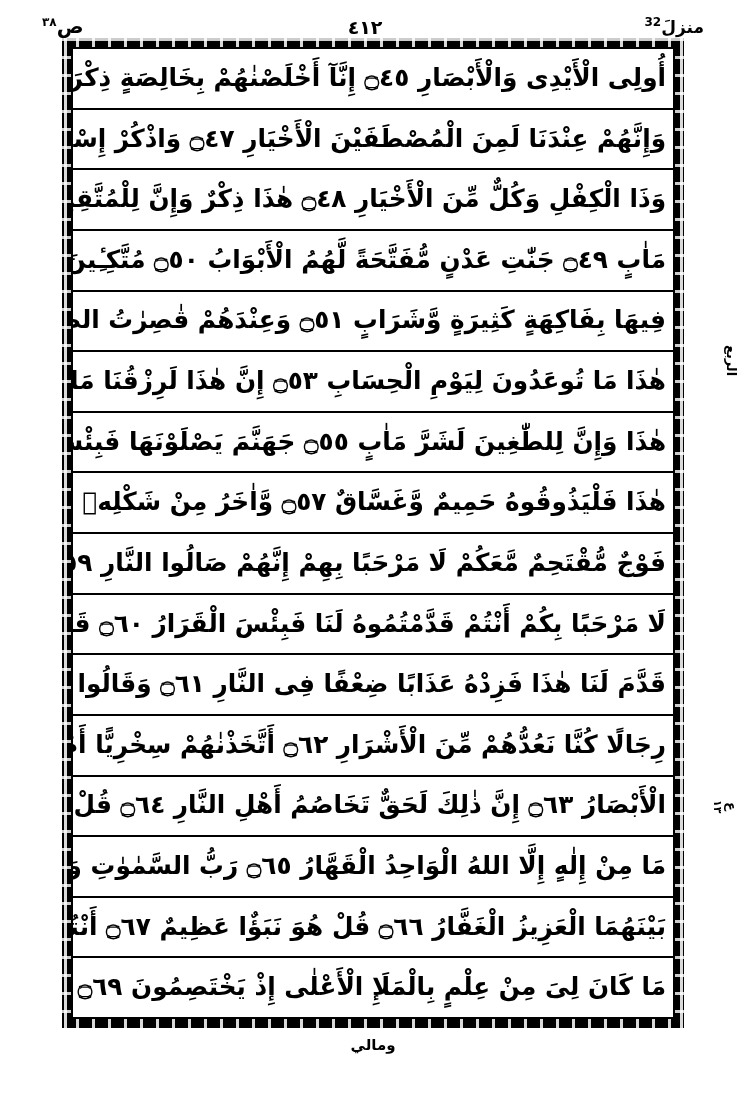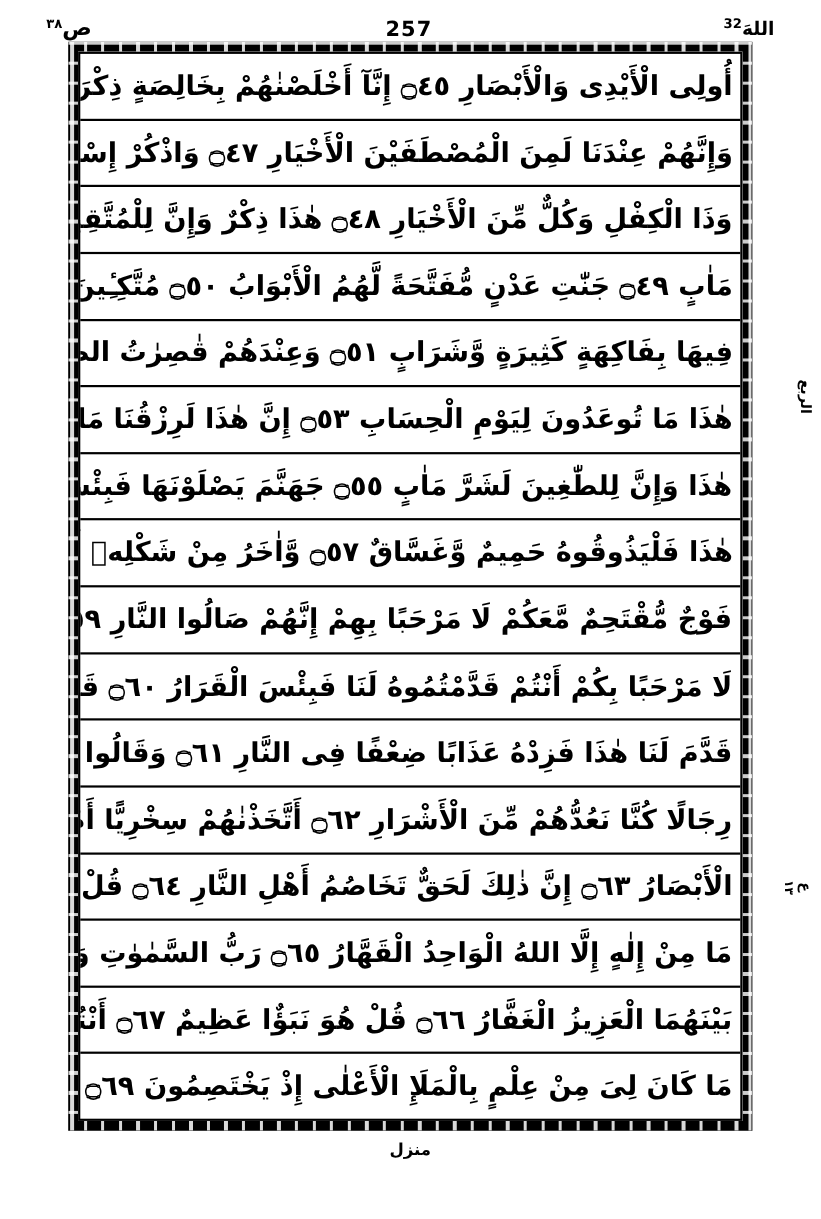--- a/index.html
+++ b/index.html
@@ -146,23 +146,23 @@
     direction: rtl;
     font-size: 15px;
     font-weight: 700;
   }
 </style>
 </head>
 <body>
 
 <div class="page-header">
   <div class="hdr-item hdr-right">
-    <span>اللهَ</span><span class="hdr-sup">32</span>
+    <span>منزلَ</span><span class="hdr-sup">32</span>
   </div>
-  <div class="hdr-item hdr-center">257</div>
+  <div class="hdr-item hdr-center">٤١٢</div>
   <div class="hdr-item hdr-left">
     <span class="surah-name">ص</span><span class="hdr-sup">٣٨</span>
   </div>
 </div>
 
 <div class="frame">
   <div class="frame-inner">
     <div class="aya-line">
         <span class="aya-text">أُولِى الْأَيْدِى وَالْأَبْصَارِ ۝٤٥ إِنَّآ أَخْلَصْنٰهُمْ بِخَالِصَةٍ ذِكْرَى الدَّارِ ۝٤٦</span>
       </div>
@@ -216,14 +216,14 @@
 
 <div class="margin-marker marker-rub">
   <span>الربع</span>
 </div>
 <div class="margin-marker marker-ruku">
   <span>ع</span>
   <span class="marker-num">١٣</span>
 </div>
 
 <div class="page-footer">
-  <span>منزل</span>
+  <span>ومالي</span>
 </div>
 
 </body></html>

